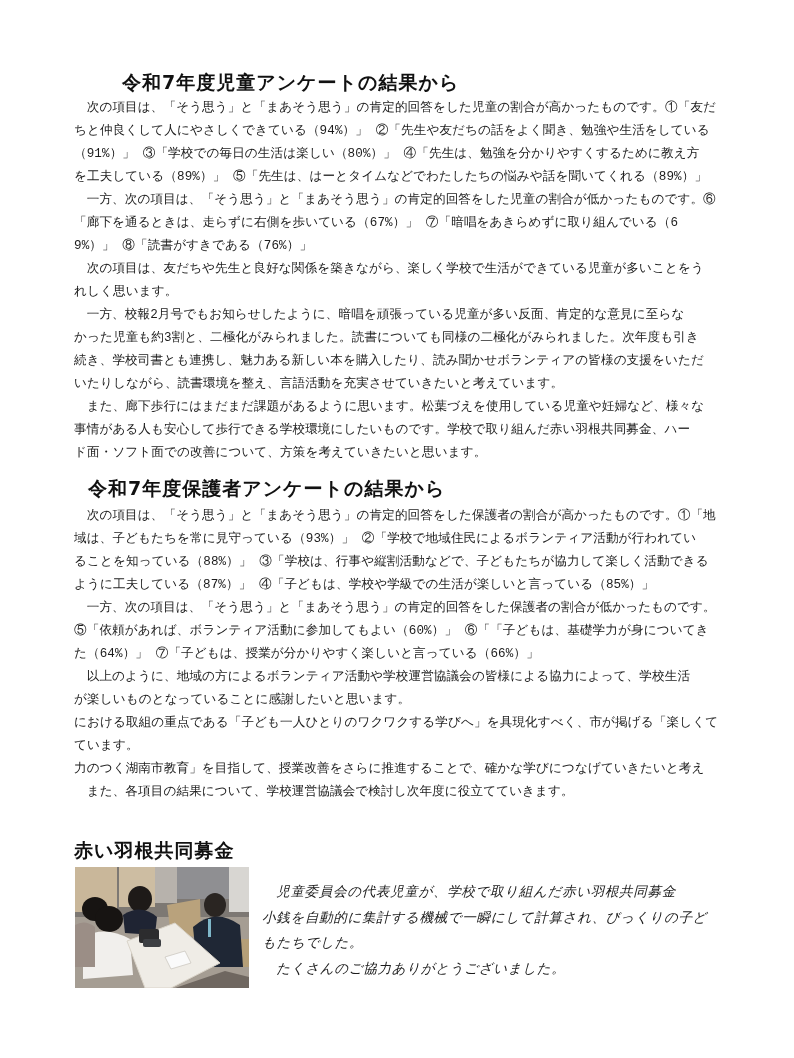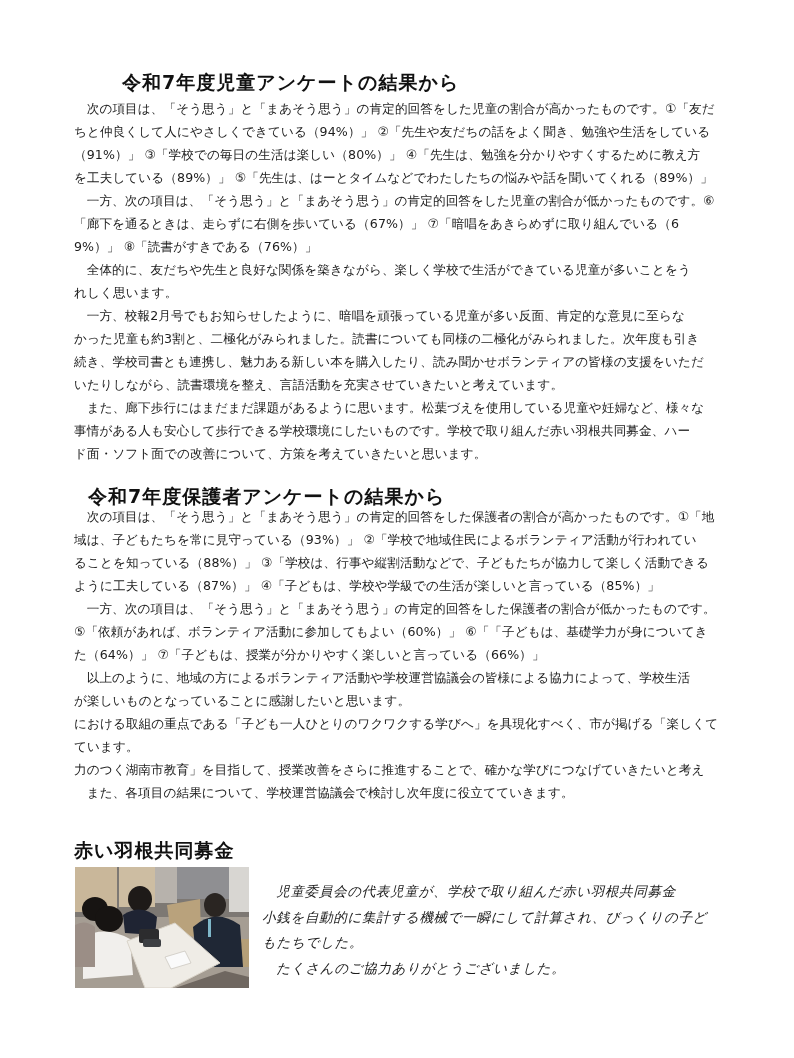--- a/index.html
+++ b/index.html
@@ -9,21 +9,21 @@
     color: #1a1a1a;
   }
   .page { position: absolute; left: 0; top: 0; width: 794px; height: 1058px; }
   .section-title {
     position: absolute; margin: 0;
     font-family: "DejaVu Sans", sans-serif;
     font-weight: bold; font-size: 19px; letter-spacing: 1px;
     color: #111;
     white-space: nowrap;
   }
-  .para-block { position: absolute; left: 74px; width: 660px; }
+  .para-block { position: absolute; left: 74px; width: 660px; font-family: Liberation Mono, monospace; }
   .line {
     display: block; height: 23px; line-height: 23px;
     font-size: 12.6px; white-space: nowrap; letter-spacing: 0.1px;
     color: #1c1c1c;
   }
   .donation-text { position: absolute; left: 262px; width: 470px; }
   .donation-text .line {
     height: 25.5px; line-height: 25.5px; font-size: 13.6px; letter-spacing: 0.6px;
   }
   .photo {
@@ -39,32 +39,32 @@
 
   <h2 class="section-title" style="left:74px; top:70px;margin-left:48px;">令和7年度児童アンケートの結果から</h2>
   <div class="para-block" style="top:97px;">
     <span class="line">　次の項目は、「そう思う」と「まあそう思う」の肯定的回答をした児童の割合が高かったものです。①「友だ</span>
     <span class="line">ちと仲良くして人にやさしくできている（94%）」 ②「先生や友だちの話をよく聞き、勉強や生活をしている</span>
     <span class="line">（91%）」 ③「学校での毎日の生活は楽しい（80%）」 ④「先生は、勉強を分かりやすくするために教え方</span>
     <span class="line">を工夫している（89%）」 ⑤「先生は、はーとタイムなどでわたしたちの悩みや話を聞いてくれる（89%）」</span>
     <span class="line">　一方、次の項目は、「そう思う」と「まあそう思う」の肯定的回答をした児童の割合が低かったものです。⑥</span>
     <span class="line">「廊下を通るときは、走らずに右側を歩いている（67%）」 ⑦「暗唱をあきらめずに取り組んでいる（6</span>
     <span class="line">9%）」 ⑧「読書がすきである（76%）」</span>
-    <span class="line">　全体的に、友だちや先生と良好な関係を築きながら、楽しく学校で生活ができている児童が多いことをう</span>
+    <span class="line">　次の項目は、友だちや先生と良好な関係を築きながら、楽しく学校で生活ができている児童が多いことをう</span>
     <span class="line">れしく思います。</span>
     <span class="line">　一方、校報2月号でもお知らせしたように、暗唱を頑張っている児童が多い反面、肯定的な意見に至らな</span>
     <span class="line">かった児童も約3割と、二極化がみられました。読書についても同様の二極化がみられました。次年度も引き</span>
     <span class="line">続き、学校司書とも連携し、魅力ある新しい本を購入したり、読み聞かせボランティアの皆様の支援をいただ</span>
     <span class="line">いたりしながら、読書環境を整え、言語活動を充実させていきたいと考えています。</span>
     <span class="line">　また、廊下歩行にはまだまだ課題があるように思います。松葉づえを使用している児童や妊婦など、様々な</span>
     <span class="line">事情がある人も安心して歩行できる学校環境にしたいものです。学校で取り組んだ赤い羽根共同募金、ハー</span>
     <span class="line">ド面・ソフト面での改善について、方策を考えていきたいと思います。</span>
   </div>
 
-  <h2 class="section-title" style="left:88px; top:476px;margin-top:8px;">令和7年度保護者アンケートの結果から</h2>
+  <h2 class="section-title" style="left:88px; top:476px;">令和7年度保護者アンケートの結果から</h2>
   <div class="para-block" style="top:505px;">
     <span class="line">　次の項目は、「そう思う」と「まあそう思う」の肯定的回答をした保護者の割合が高かったものです。①「地</span>
     <span class="line">域は、子どもたちを常に見守っている（93%）」 ②「学校で地域住民によるボランティア活動が行われてい</span>
     <span class="line">ることを知っている（88%）」 ③「学校は、行事や縦割活動などで、子どもたちが協力して楽しく活動できる</span>
     <span class="line">ように工夫している（87%）」 ④「子どもは、学校や学級での生活が楽しいと言っている（85%）」</span>
     <span class="line">　一方、次の項目は、「そう思う」と「まあそう思う」の肯定的回答をした保護者の割合が低かったものです。</span>
     <span class="line">⑤「依頼があれば、ボランティア活動に参加してもよい（60%）」 ⑥「「子どもは、基礎学力が身についてき</span>
     <span class="line">た（64%）」 ⑦「子どもは、授業が分かりやすく楽しいと言っている（66%）」</span>
     <span class="line">　以上のように、地域の方によるボランティア活動や学校運営協議会の皆様による協力によって、学校生活</span>
     <span class="line">が楽しいものとなっていることに感謝したいと思います。</span>

